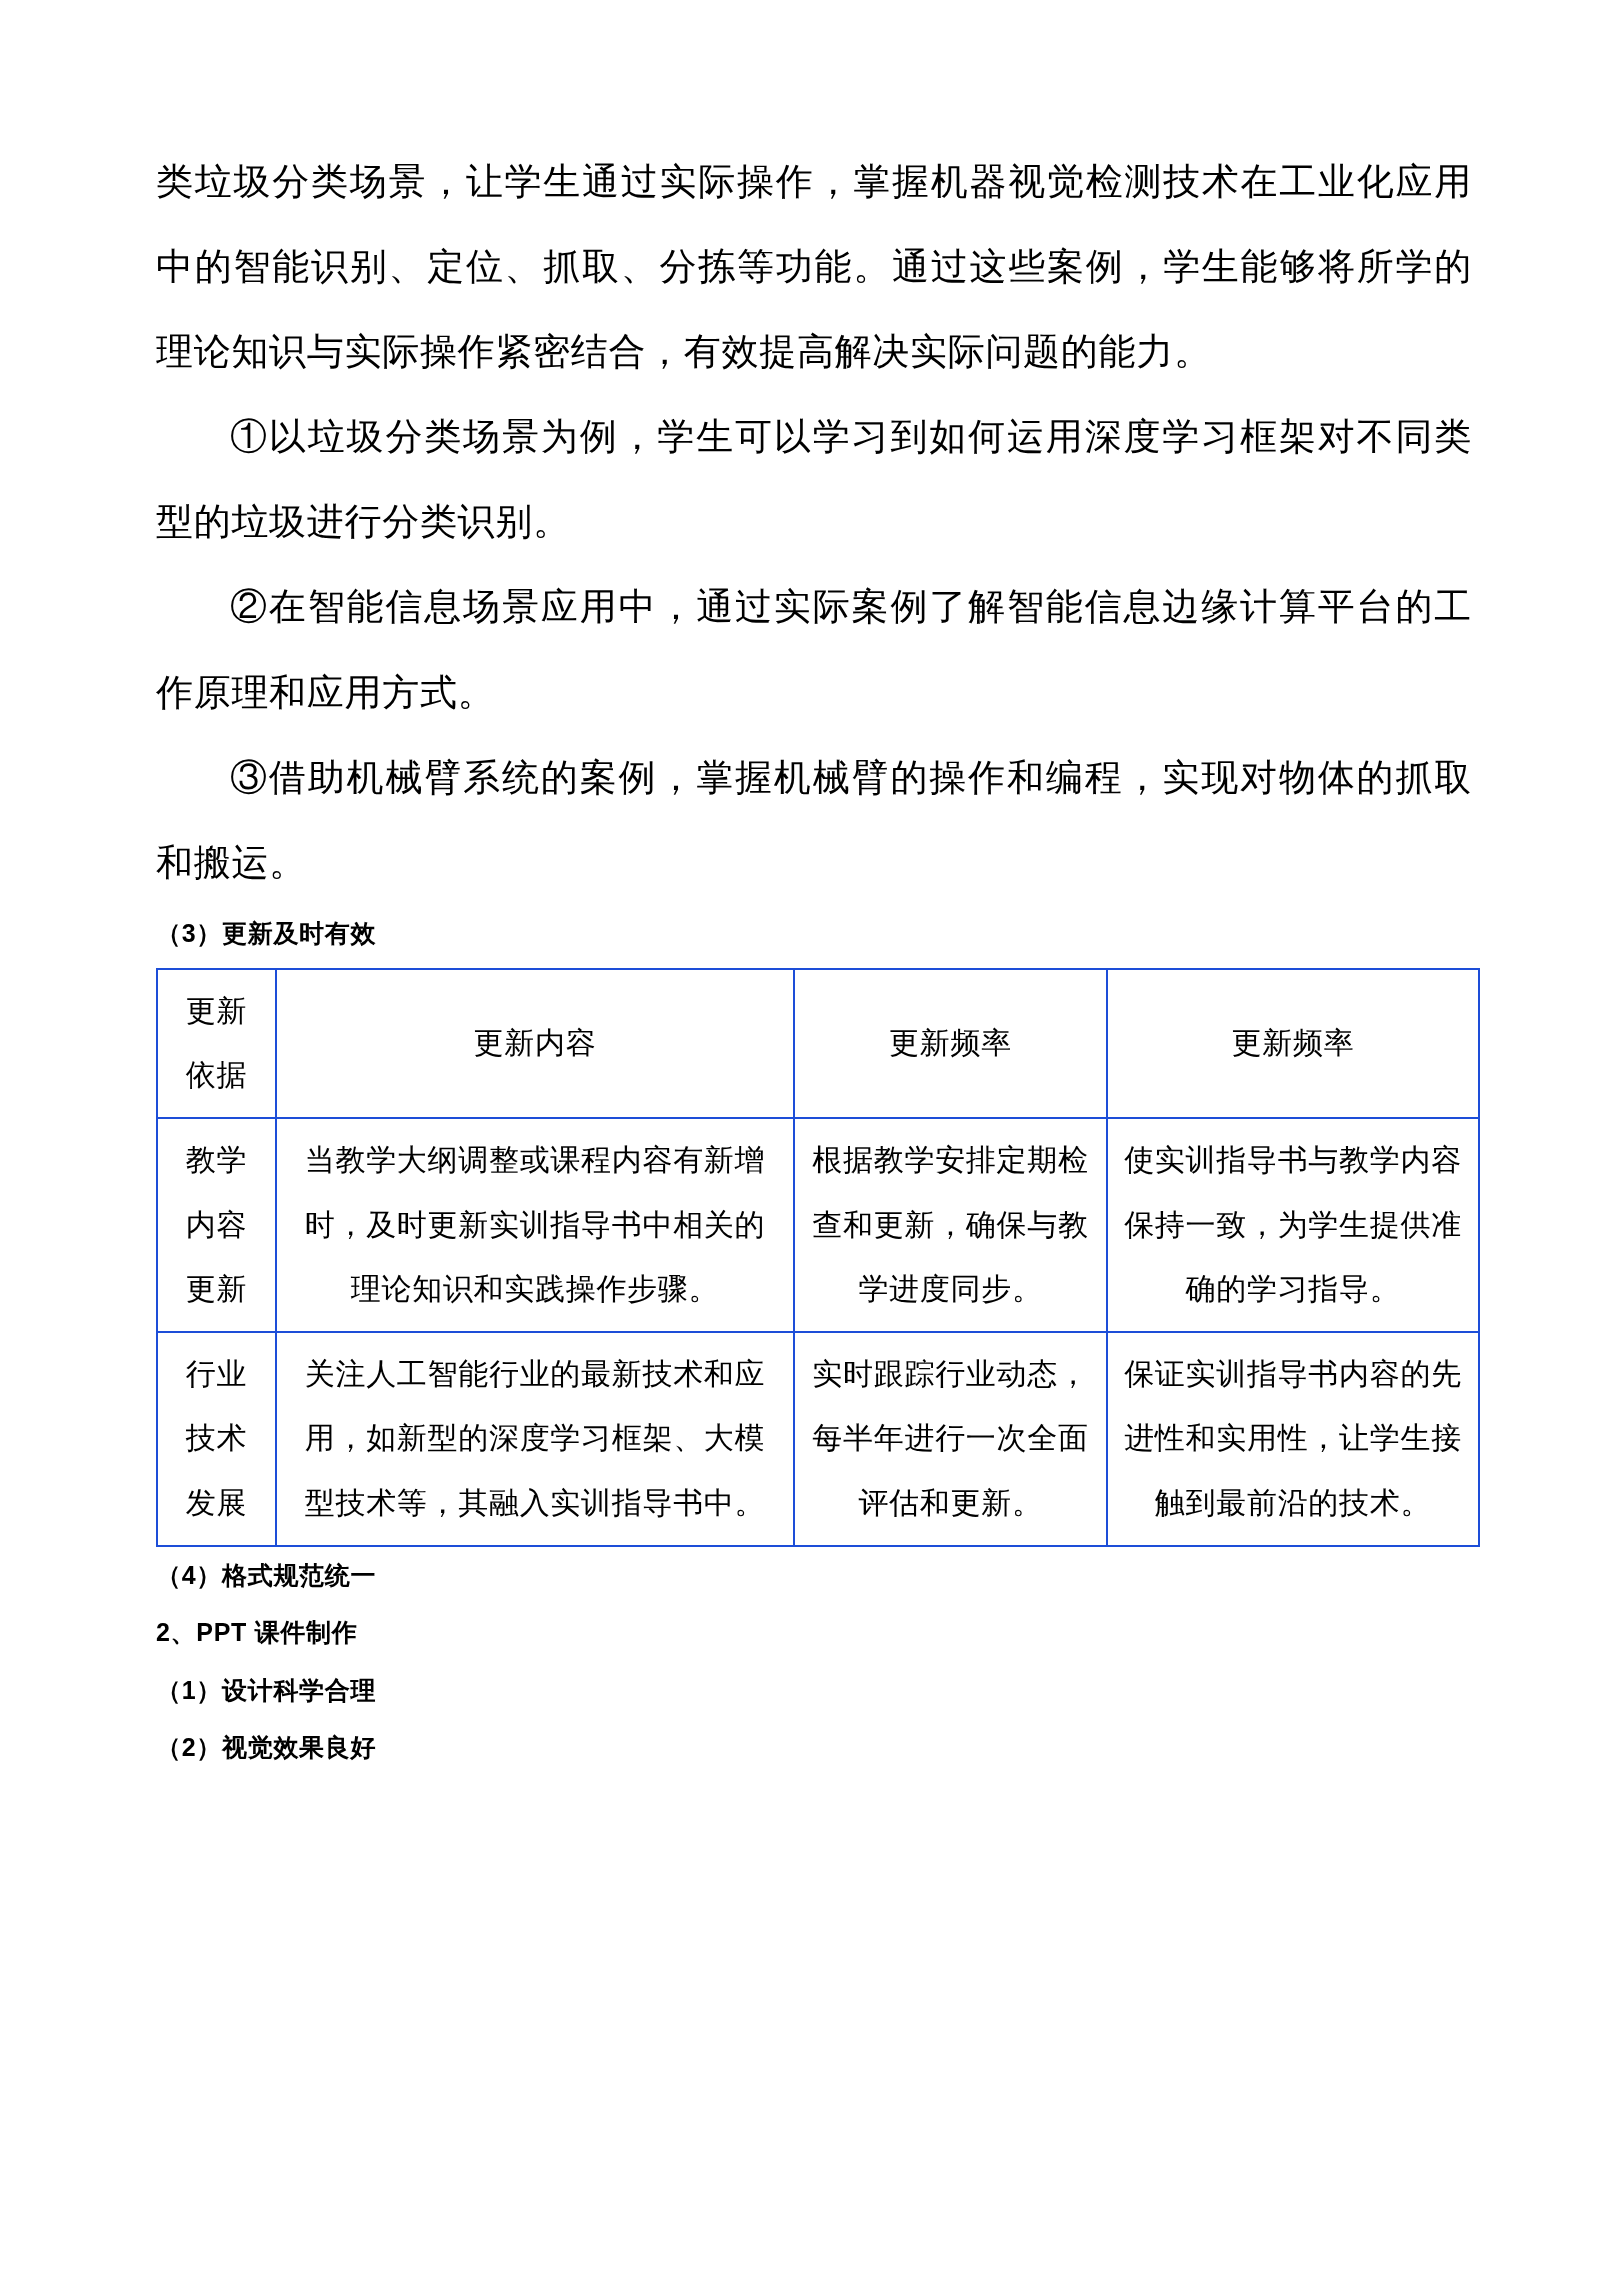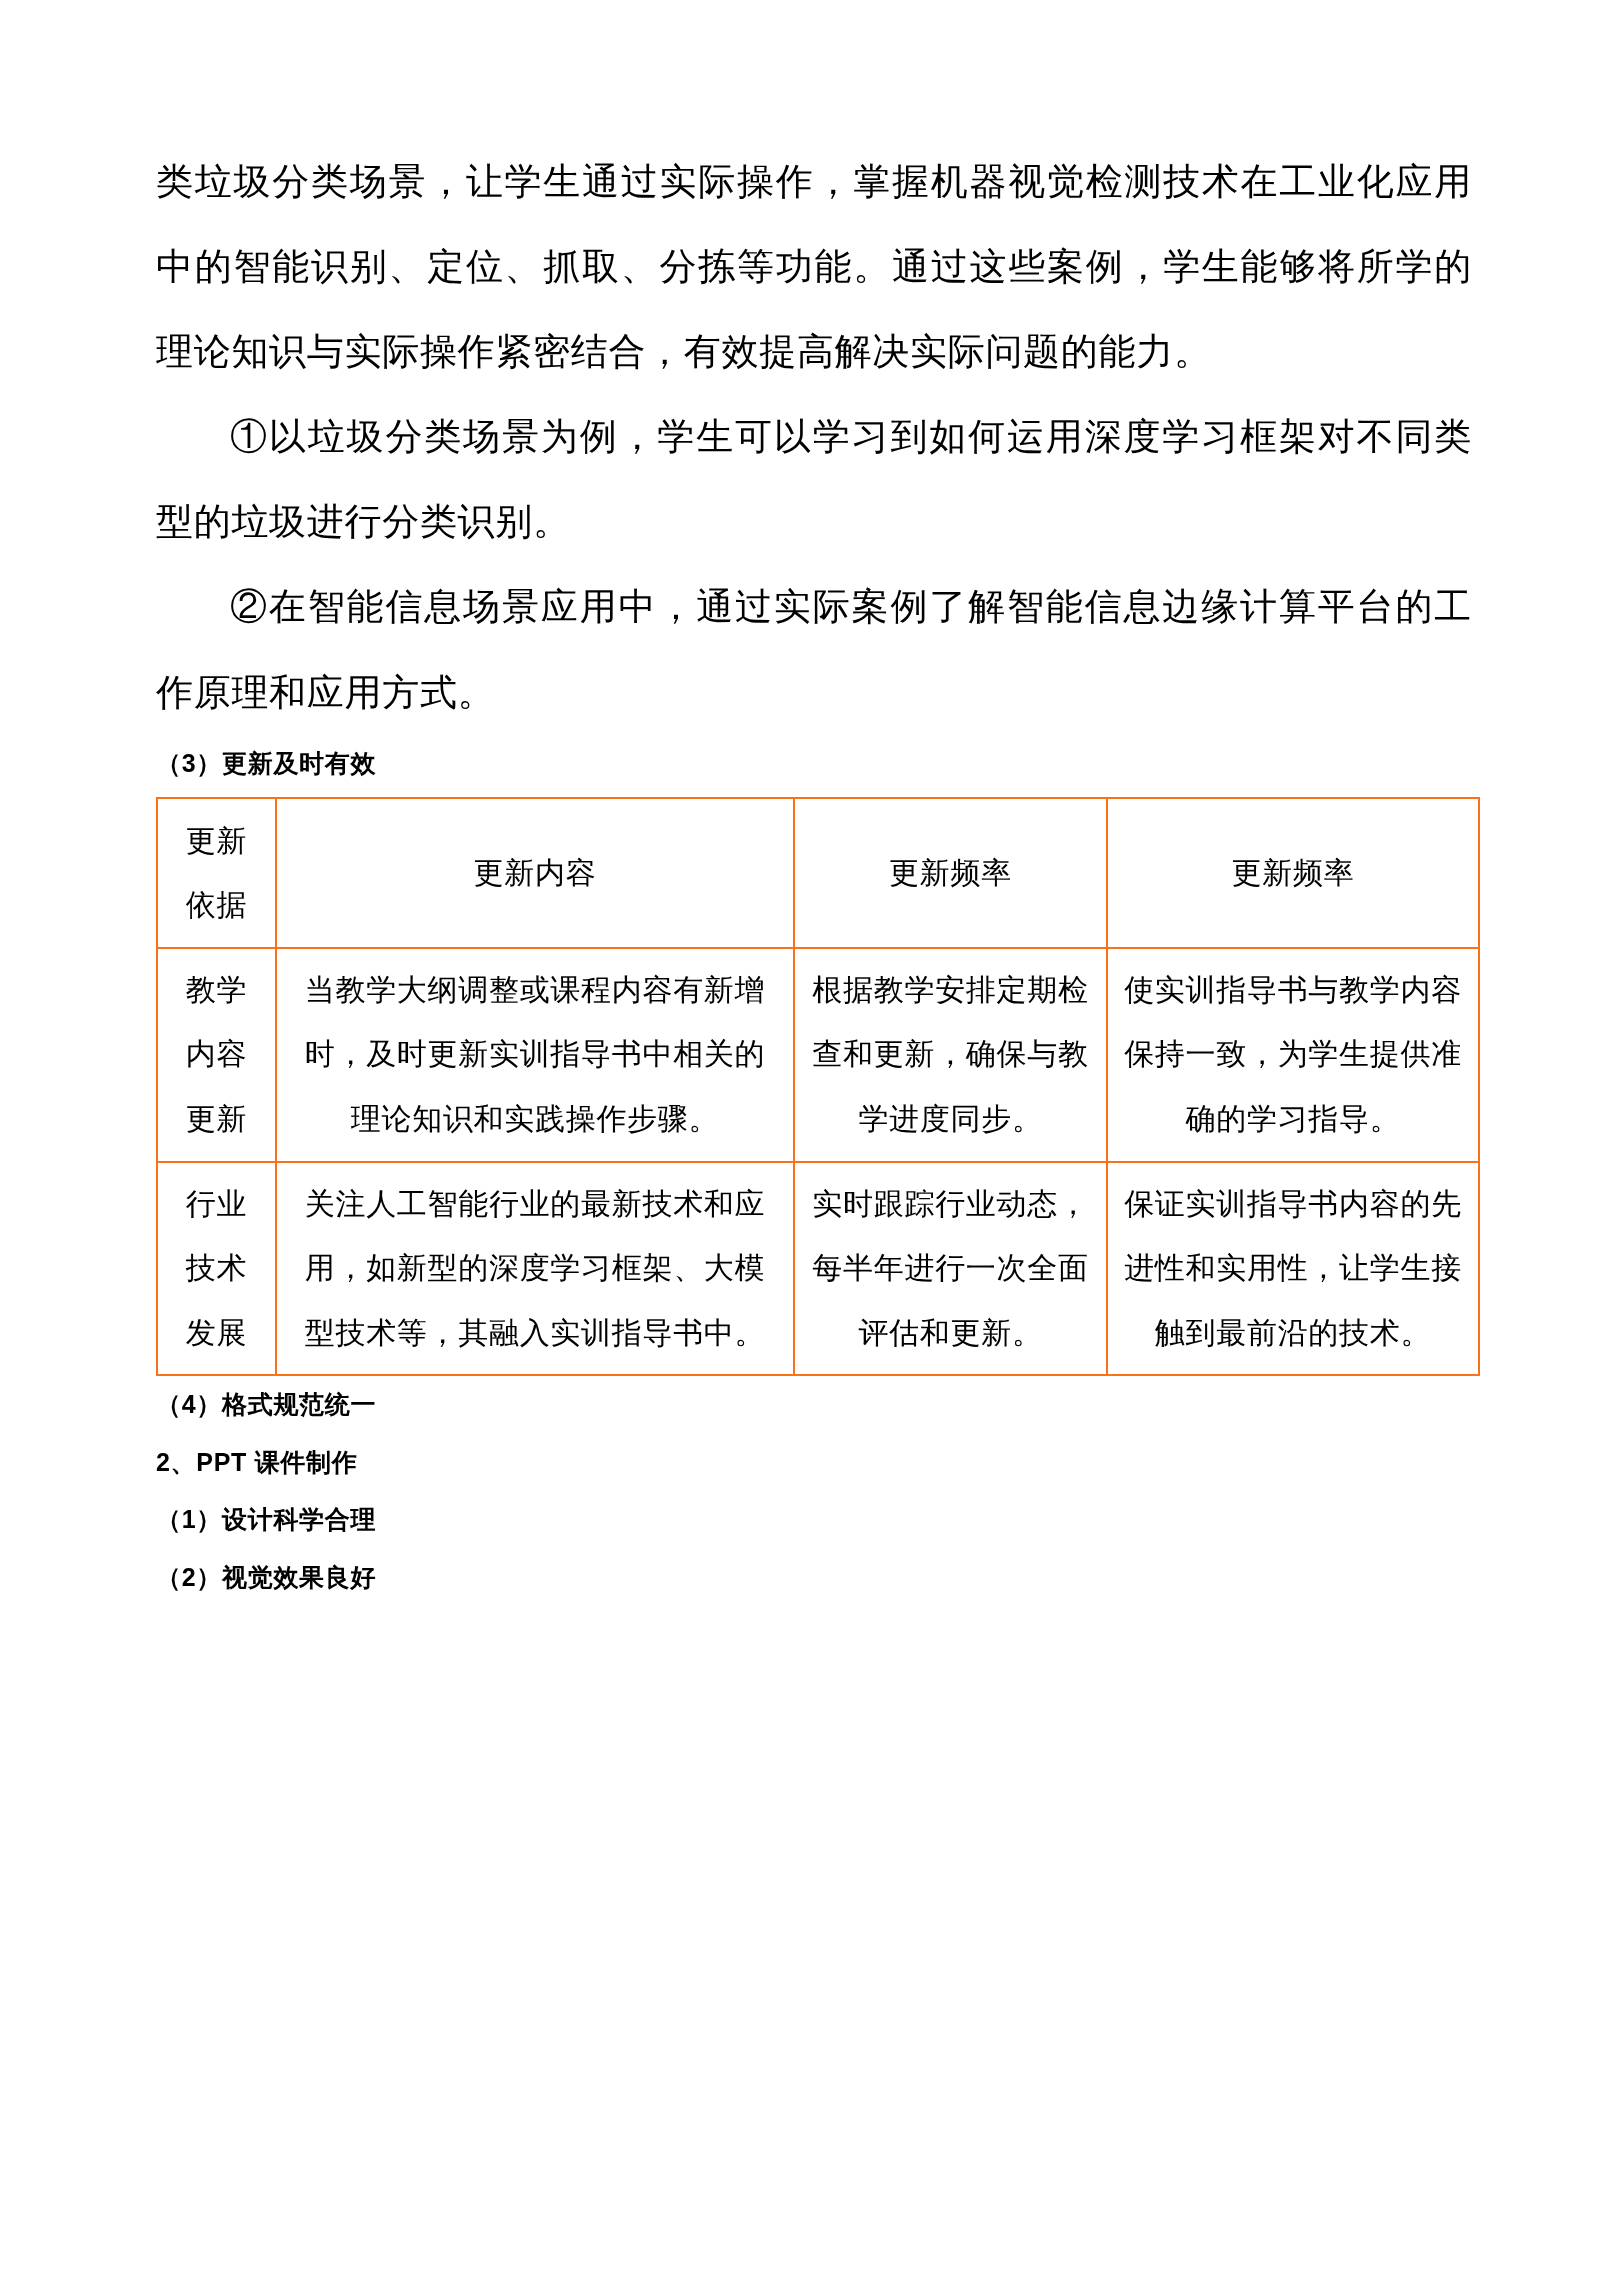--- a/index.html
+++ b/index.html
@@ -38,21 +38,21 @@
     font-family: "Liberation Sans", "DejaVu Sans", sans-serif;
     letter-spacing: 0.7px;
   }
   table.update-table {
     width: 100%;
     border-collapse: collapse;
     table-layout: fixed;
     margin: 5.2px 0 0 0;
   }
   table.update-table td {
-    border: 2px solid #f97316;
+    border: 2px solid #1d4ed8;
     font-size: 30px;
     line-height: 2.15;
     text-align: center;
     vertical-align: middle;
     padding: 9.2px 13px;
     word-break: break-all;
     letter-spacing: 0.7px;
   }
   table.update-table td.basis-cell {
     padding: 9.2px 17px;
@@ -66,20 +66,21 @@
 <body>
 
 <div class="page">
 
   <p class="body-par">类垃圾分类场景，让学生通过实际操作，掌握机器视觉检测技术在工业化应用中的智能识别、定位、抓取、分拣等功能。通过这些案例，学生能够将所学的理论知识与实际操作紧密结合，有效提高解决实际问题的能力。</p>
 
   <p class="body-par indent">①以垃圾分类场景为例，学生可以学习到如何运用深度学习框架对不同类型的垃圾进行分类识别。</p>
 
   <p class="body-par indent">②在智能信息场景应用中，通过实际案例了解智能信息边缘计算平台的工作原理和应用方式。</p>
 
+  <p class="body-par indent">③借助机械臂系统的案例，掌握机械臂的操作和编程，实现对物体的抓取和搬运。</p>
 
   <p class="hd">（3）更新及时有效</p>
 
   <table class="update-table">
     <colgroup>
       <col class="c1">
         <col class="c2">
         <col class="c3">
         <col class="c4">
     </colgroup>

